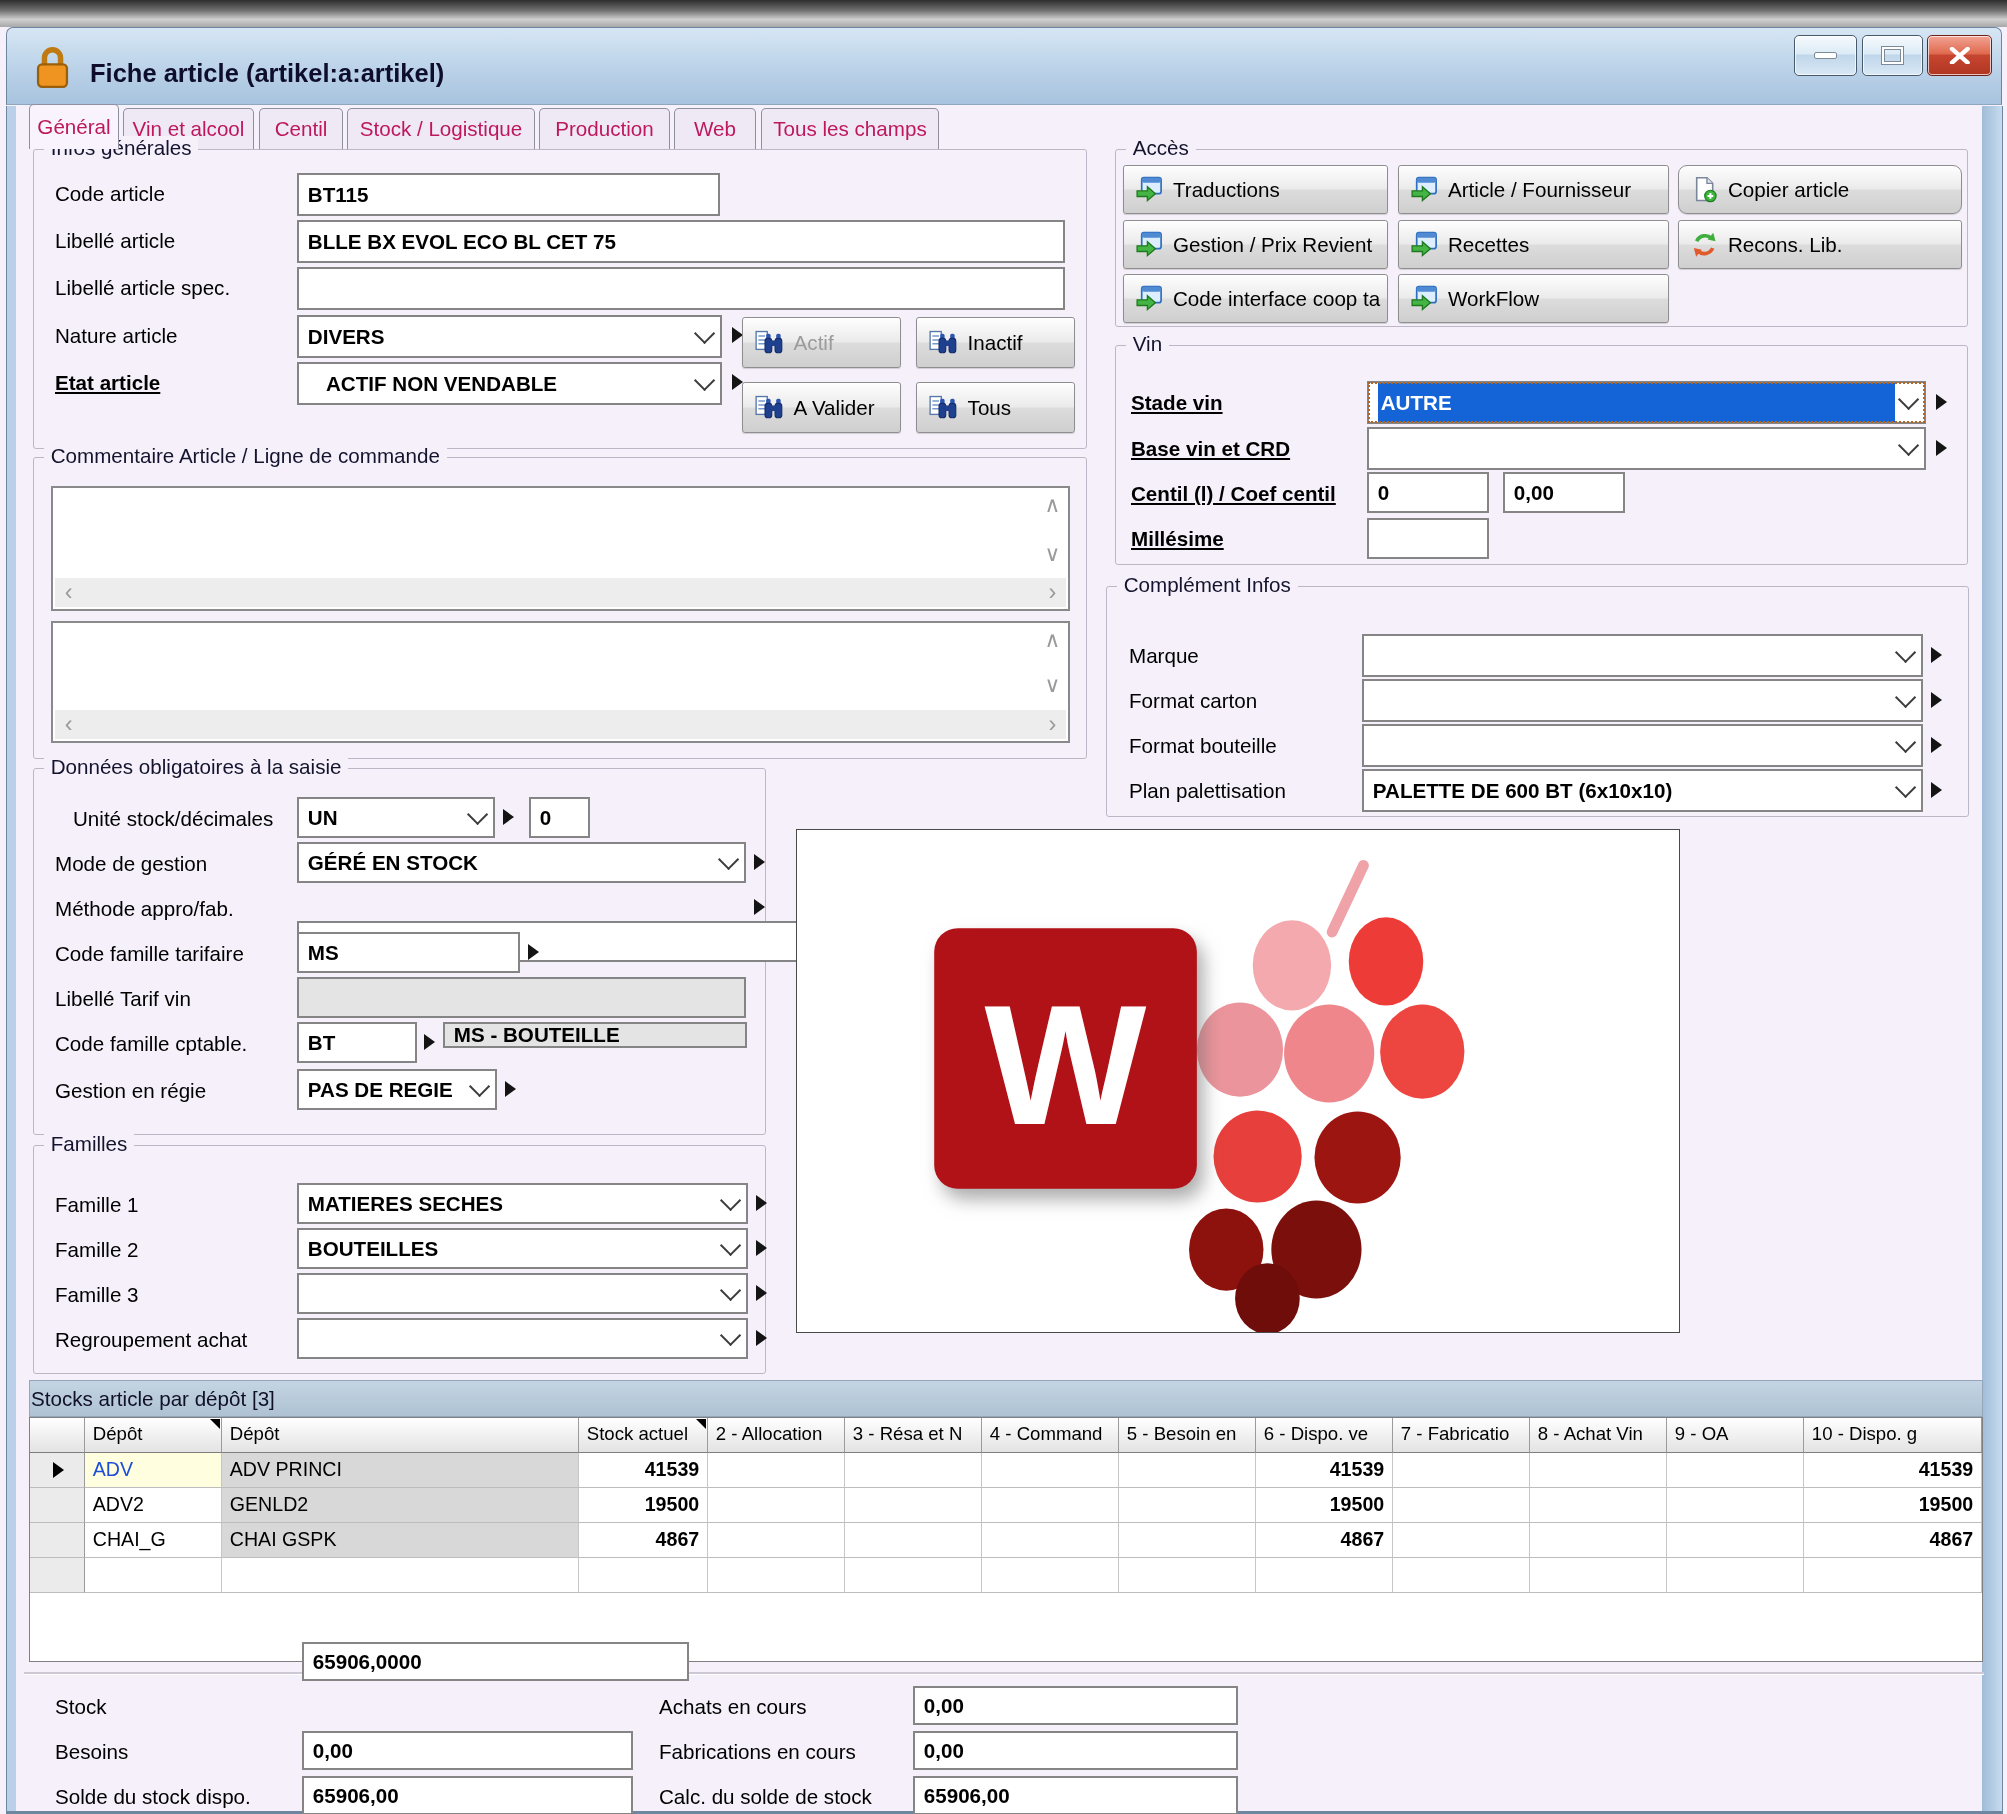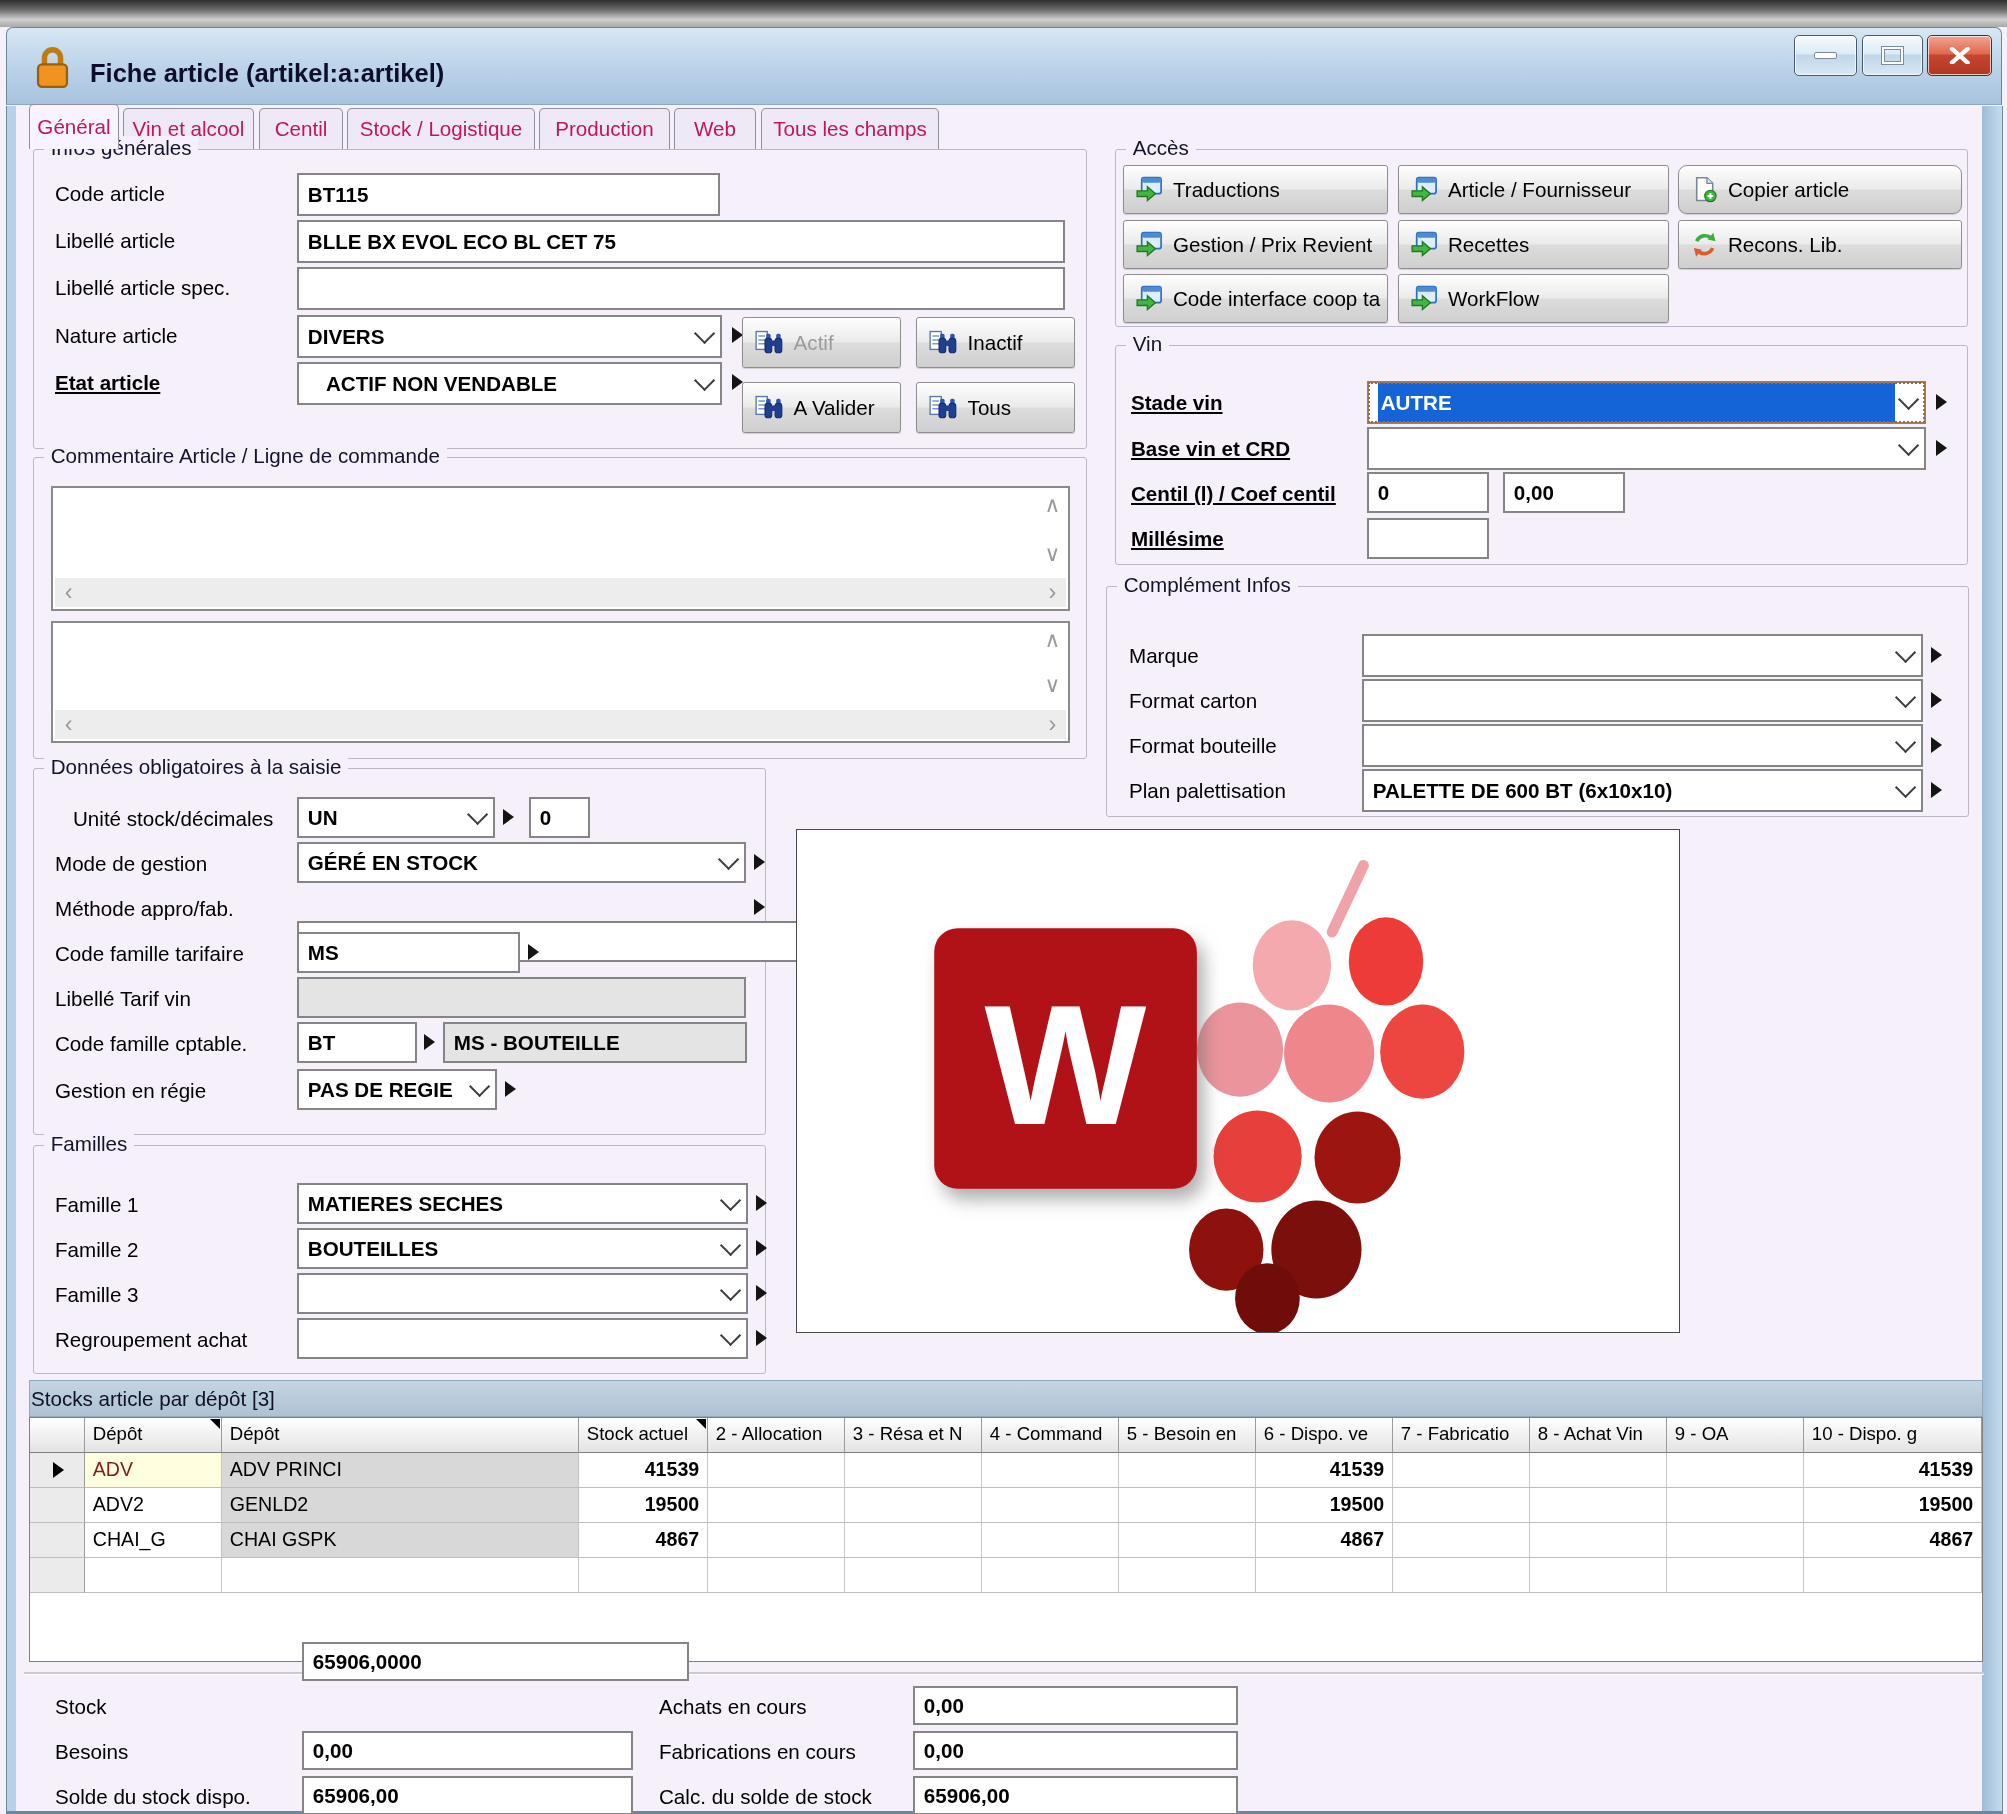--- a/index.html
+++ b/index.html
@@ -64,21 +64,21 @@
   .gc{box-sizing:border-box;border-right:1px solid #c6c6c6;border-bottom:1px solid #bdbdbd;
     font-size:19.6px;line-height:28px;padding:2px 7.8px;overflow:hidden;white-space:nowrap;flex:none;}
   .ghead .gc{background:linear-gradient(#ffffff,#e3e3e3);border-right:1px solid #9b9b9b;border-bottom:1px solid #7e7e7e;
     font-size:18.6px;position:relative;cursor:pointer;}
   .sortmark{position:absolute;right:1px;top:1px;width:0;height:0;border-top:10.8px solid #000;border-left:10.8px solid transparent;}
   .c56{width:55px}.c140{width:137px}.c364{width:357px}.c132{width:129px}.c182{width:178px}
   .selc{background:#ebebeb;border-right:1px solid #9b9b9b;display:flex;align-items:center;}
   .rowmark{width:0;height:0;border-top:8.8px solid transparent;border-bottom:8.8px solid transparent;border-left:11.8px solid #000;margin-left:15.7px;}
   .num{text-align:right;font-weight:600;}
   .namecell{background:#d8d8d8;}
-  .codesel{background:#ffffdf;color:#7f1d1d;}
+  .codesel{background:#ffffdf;color:#1d4ed8;}
   .divider{position:absolute;left:23.5px;top:1672px;width:1960px;height:2px;background:#cdc7d6;box-shadow:0 1px 0 #fff;}
   .botline{position:absolute;left:5.9px;top:1811px;width:1996px;height:2.9px;background:#6e86a0;}
 </style>
 </head>
 <body>
 
 <div class="screen">
   <div class="topstrip"></div>
   <div class="titlebar"></div>
   <div class="glassL"></div>
@@ -386,21 +386,21 @@
   <i class="tri" style="left:528px;top:944px;"></i>
   <span class="lbl" style="left:55px;top:987px;">Libellé Tarif vin</span>
   <div class="field dis" style="left:297px;top:977px;width:449px;height:41px;">
       <span></span>
     </div>
   <span class="lbl" style="left:55px;top:1032px;">Code famille cptable.</span>
   <div class="field" style="left:297px;top:1022px;width:120px;height:41px;">
       <span>BT</span>
     </div>
   <i class="tri" style="left:424px;top:1034px;"></i>
-  <div class="field dis" style="left:443px;top:1022px;width:304px;height:41px;">
+  <div class="field dis" style="left:443px;top:1022px;width:304px;height:26px;">
       <span>MS - BOUTEILLE</span>
     </div>
   <span class="lbl" style="left:55px;top:1079px;">Gestion en régie</span>
   <div class="combo" style="left:297px;top:1069px;width:200px;height:41px;">
       <span class="val">PAS DE REGIE</span>
       <i class="chev"></i>
     </div>
   <i class="tri" style="left:505px;top:1081px;"></i>
 
   <div class="grp" style="left:33px;top:1145px;width:733px;height:229px;">

